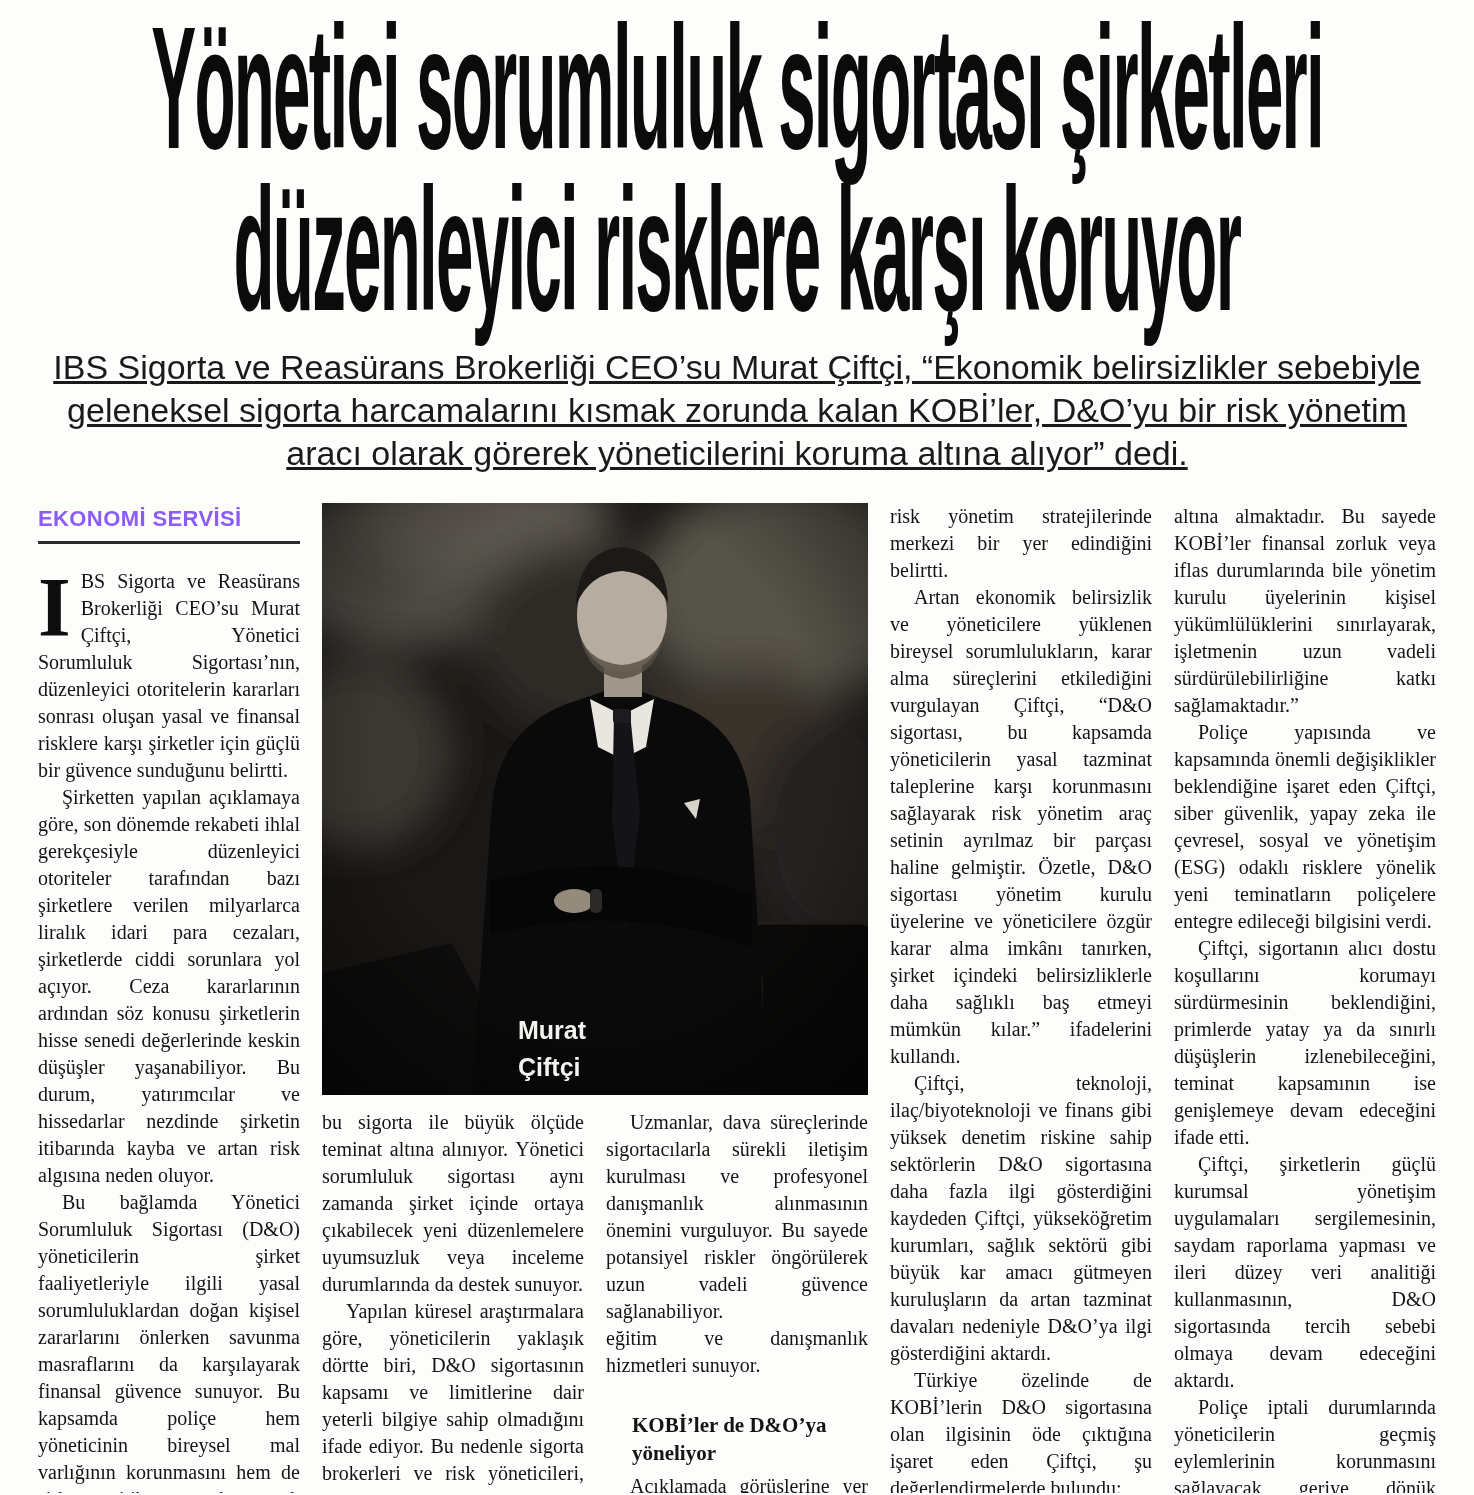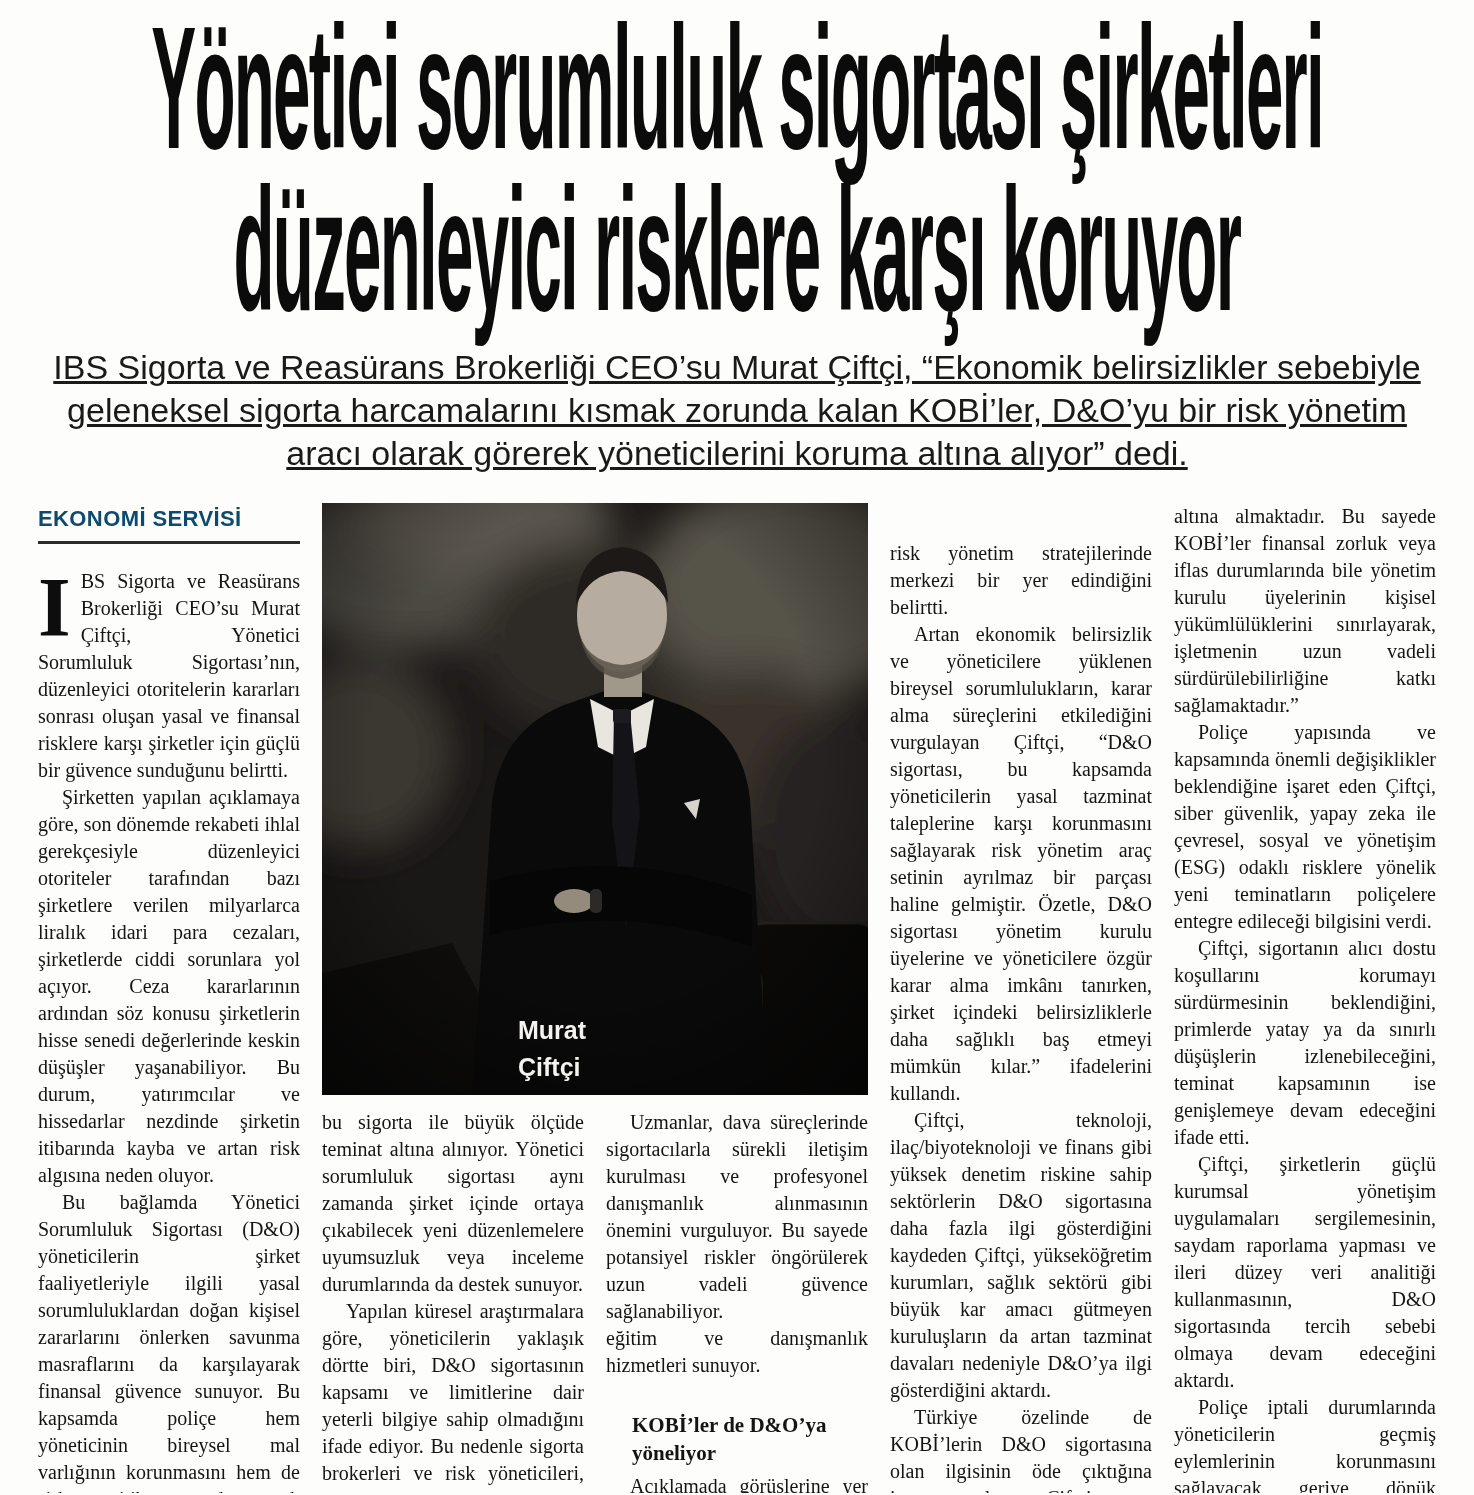--- a/index.html
+++ b/index.html
@@ -28,25 +28,25 @@
   .body-grid {
     margin:28px 38px 0; height:990px; overflow:hidden;
     display:grid; grid-template-columns:repeat(5, 1fr);
     grid-template-rows:592px 1fr; column-gap:22px;
   }
   .col { font-size:20px; line-height:27px; text-align:justify; overflow:hidden; }
   .col1 { grid-column:1; grid-row:1 / 3; }
   .photo-fig { grid-column:2 / 4; grid-row:1; margin:0; }
   .col2 { grid-column:2; grid-row:2; padding-top:14px; }
   .col3 { grid-column:3; grid-row:2; padding-top:14px; }
-  .col4 { grid-column:4; grid-row:1 / 3;margin-top:37px; }
+  .col4 { grid-column:4; grid-row:1 / 3; }
   .col5 { grid-column:5; grid-row:1 / 3; }
   .kicker {
     font-family:"Liberation Sans", sans-serif; font-weight:bold;
-    font-size:22px; letter-spacing:.4px; color:#0c4a6e; text-align:left;
+    font-size:22px; letter-spacing:.4px; color:#8b5cf6; text-align:left;
     border-bottom:3px solid #2b2b2b; padding:2px 0 9px; margin-bottom:24px;
   }
   .para { margin:0; text-indent:24px; }
   .para.dropcap-first, .para.cont { text-indent:0; }
   .para.subhead {
     font-weight:bold; text-indent:0; text-align:left;
     padding-left:26px; margin:32px 0 6px; font-size:21px; line-height:28px;
   }
   .dropcap {
     float:left; font-weight:bold; font-size:84px; line-height:68px;

